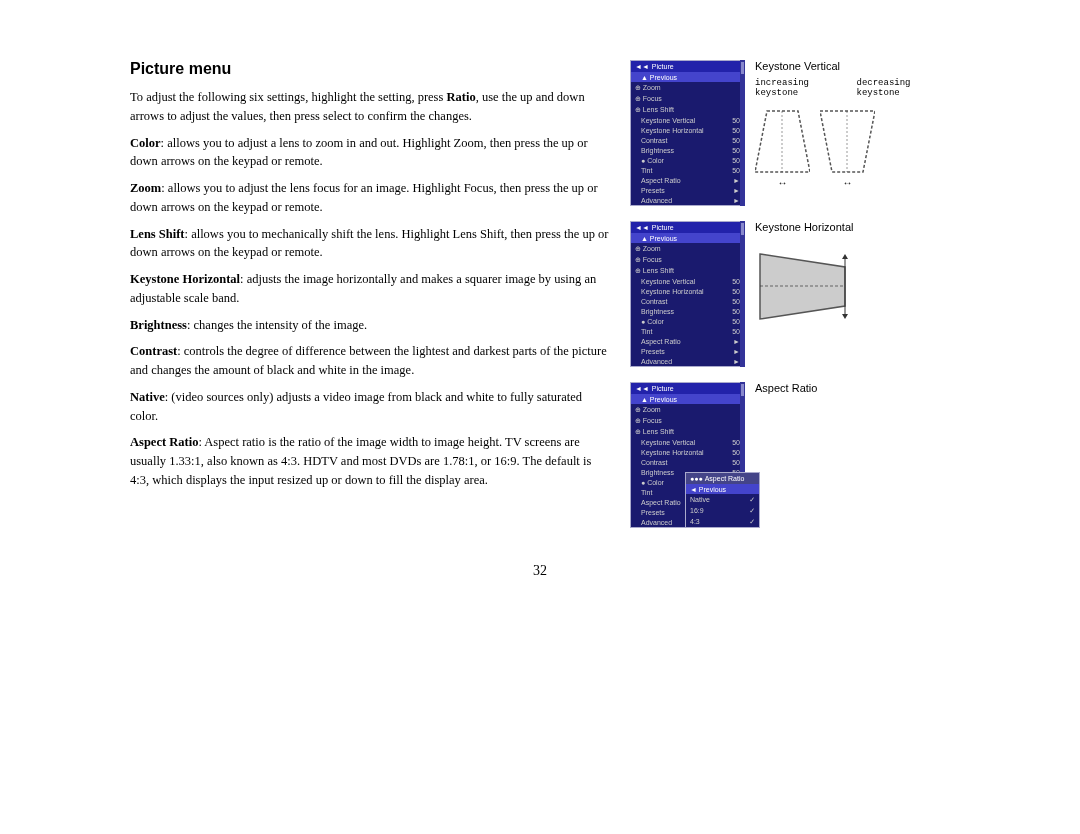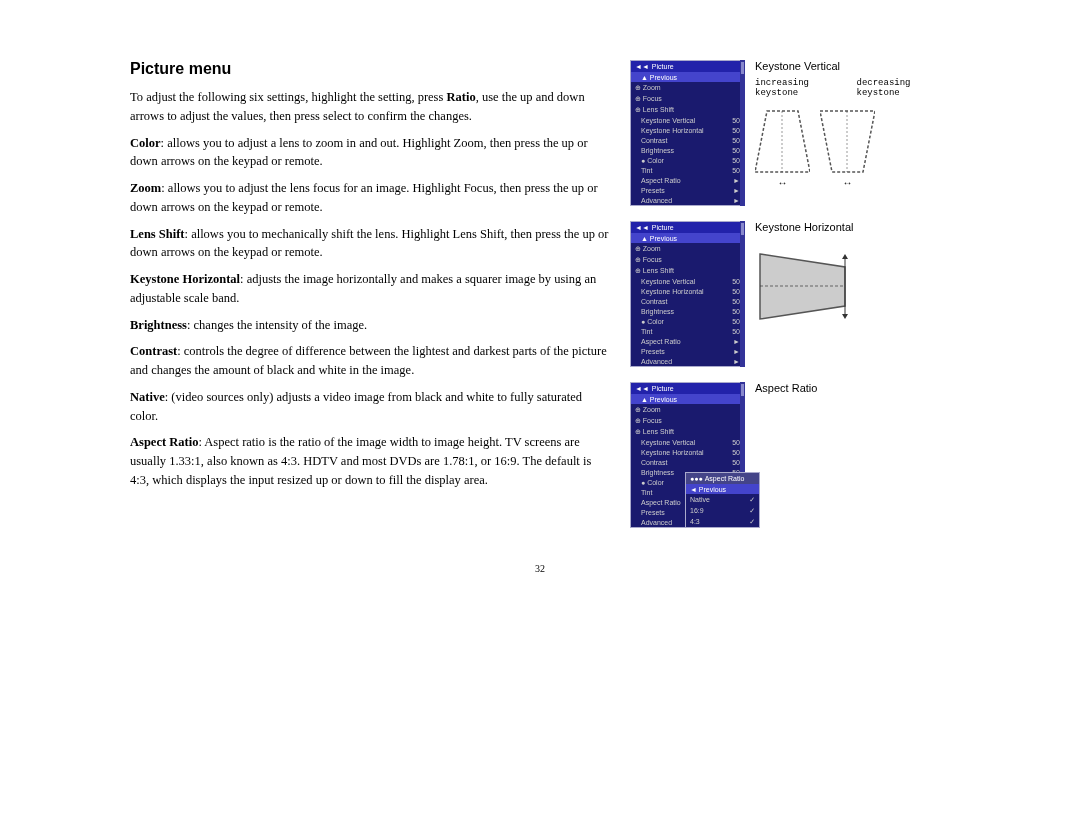--- a/index.html
+++ b/index.html
@@ -130,21 +130,21 @@
       display: flex;
       justify-content: space-between;
     }
     .aspect-item.selected {
       background: #4444cc;
       color: #ffffff;
     }
     .page-number {
       text-align: center;
       margin-top: 30px;
-      font-size: 10px;
+      font-size: 14px;
     }
   </style>
 </head>
 <body>
 
 <div class="page">
   <div class="content-area">
     <div class="left-text">
       <h2>Picture menu</h2>
       <p>

